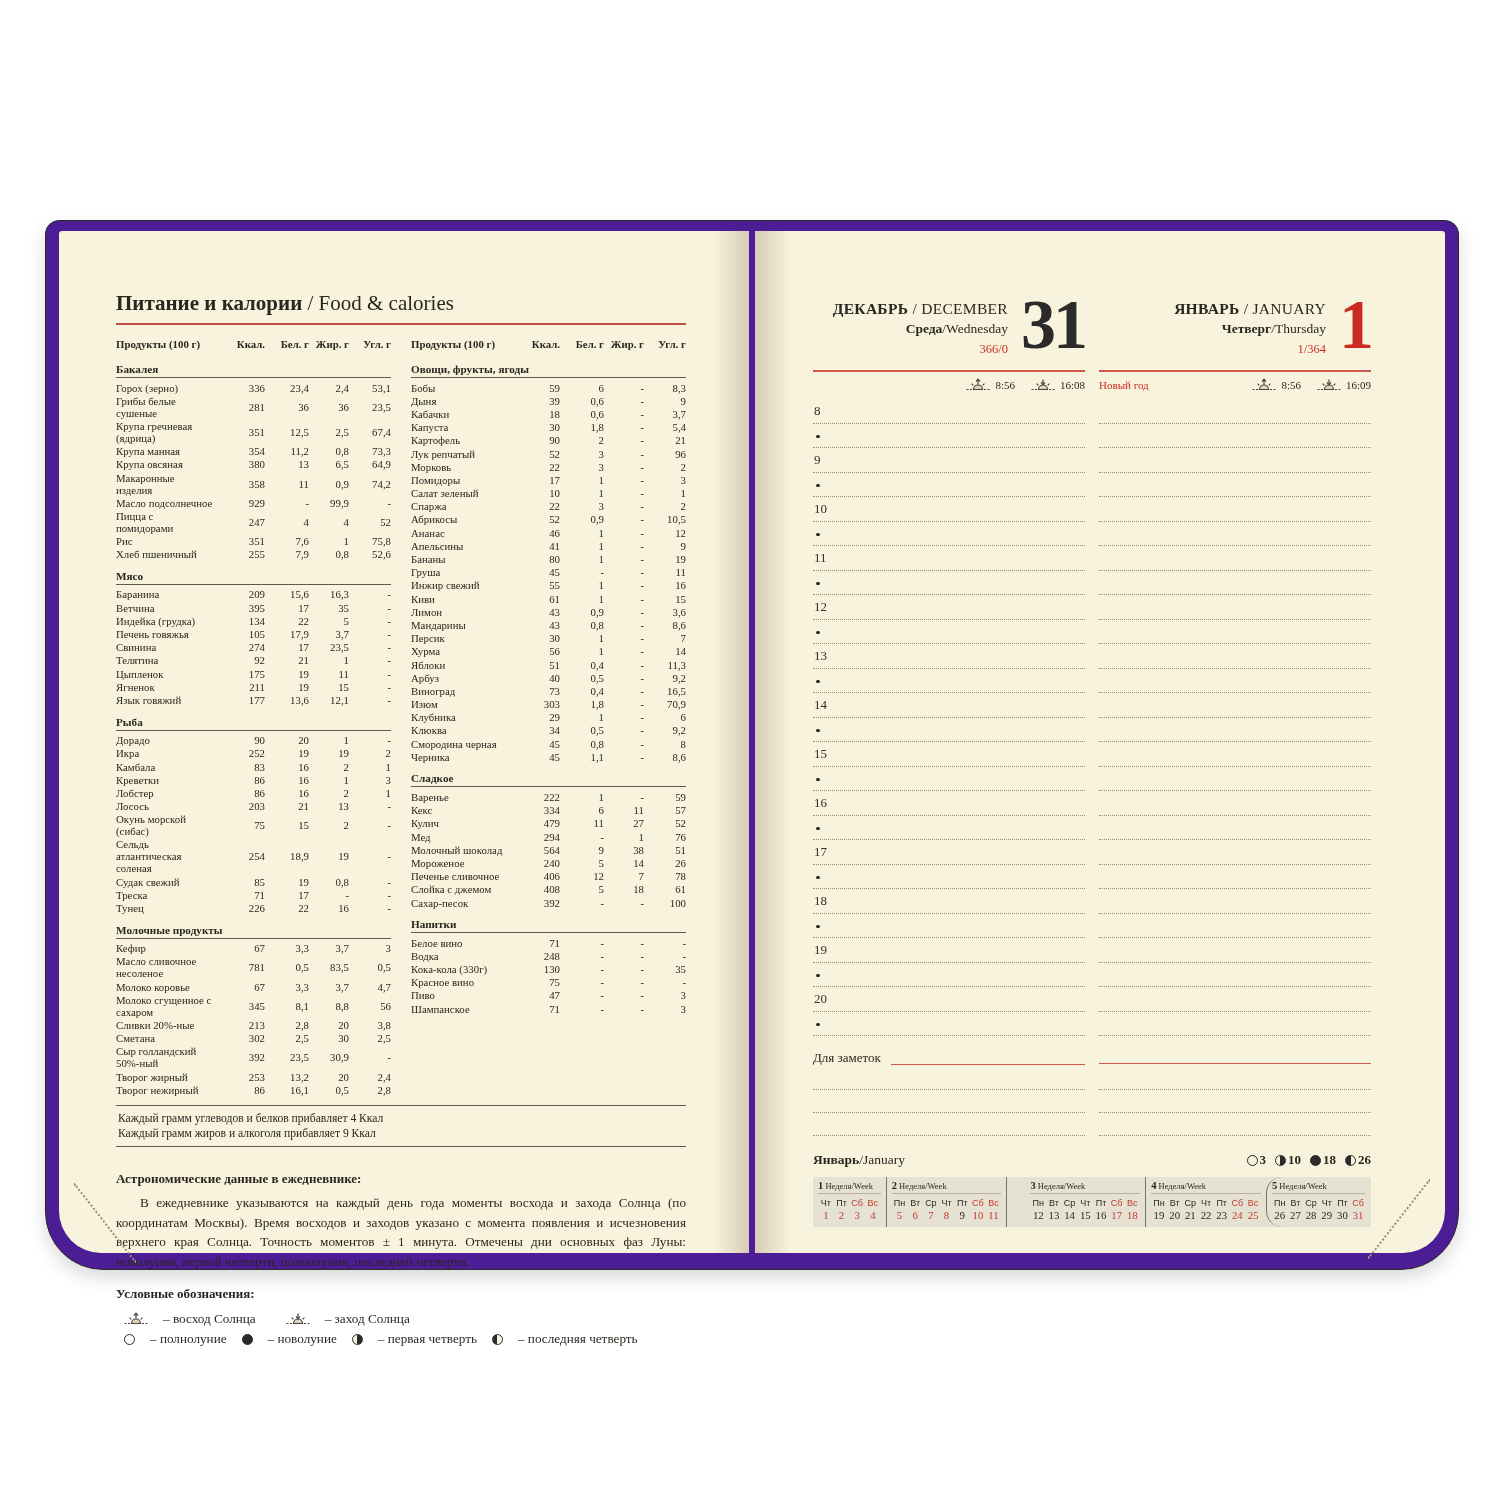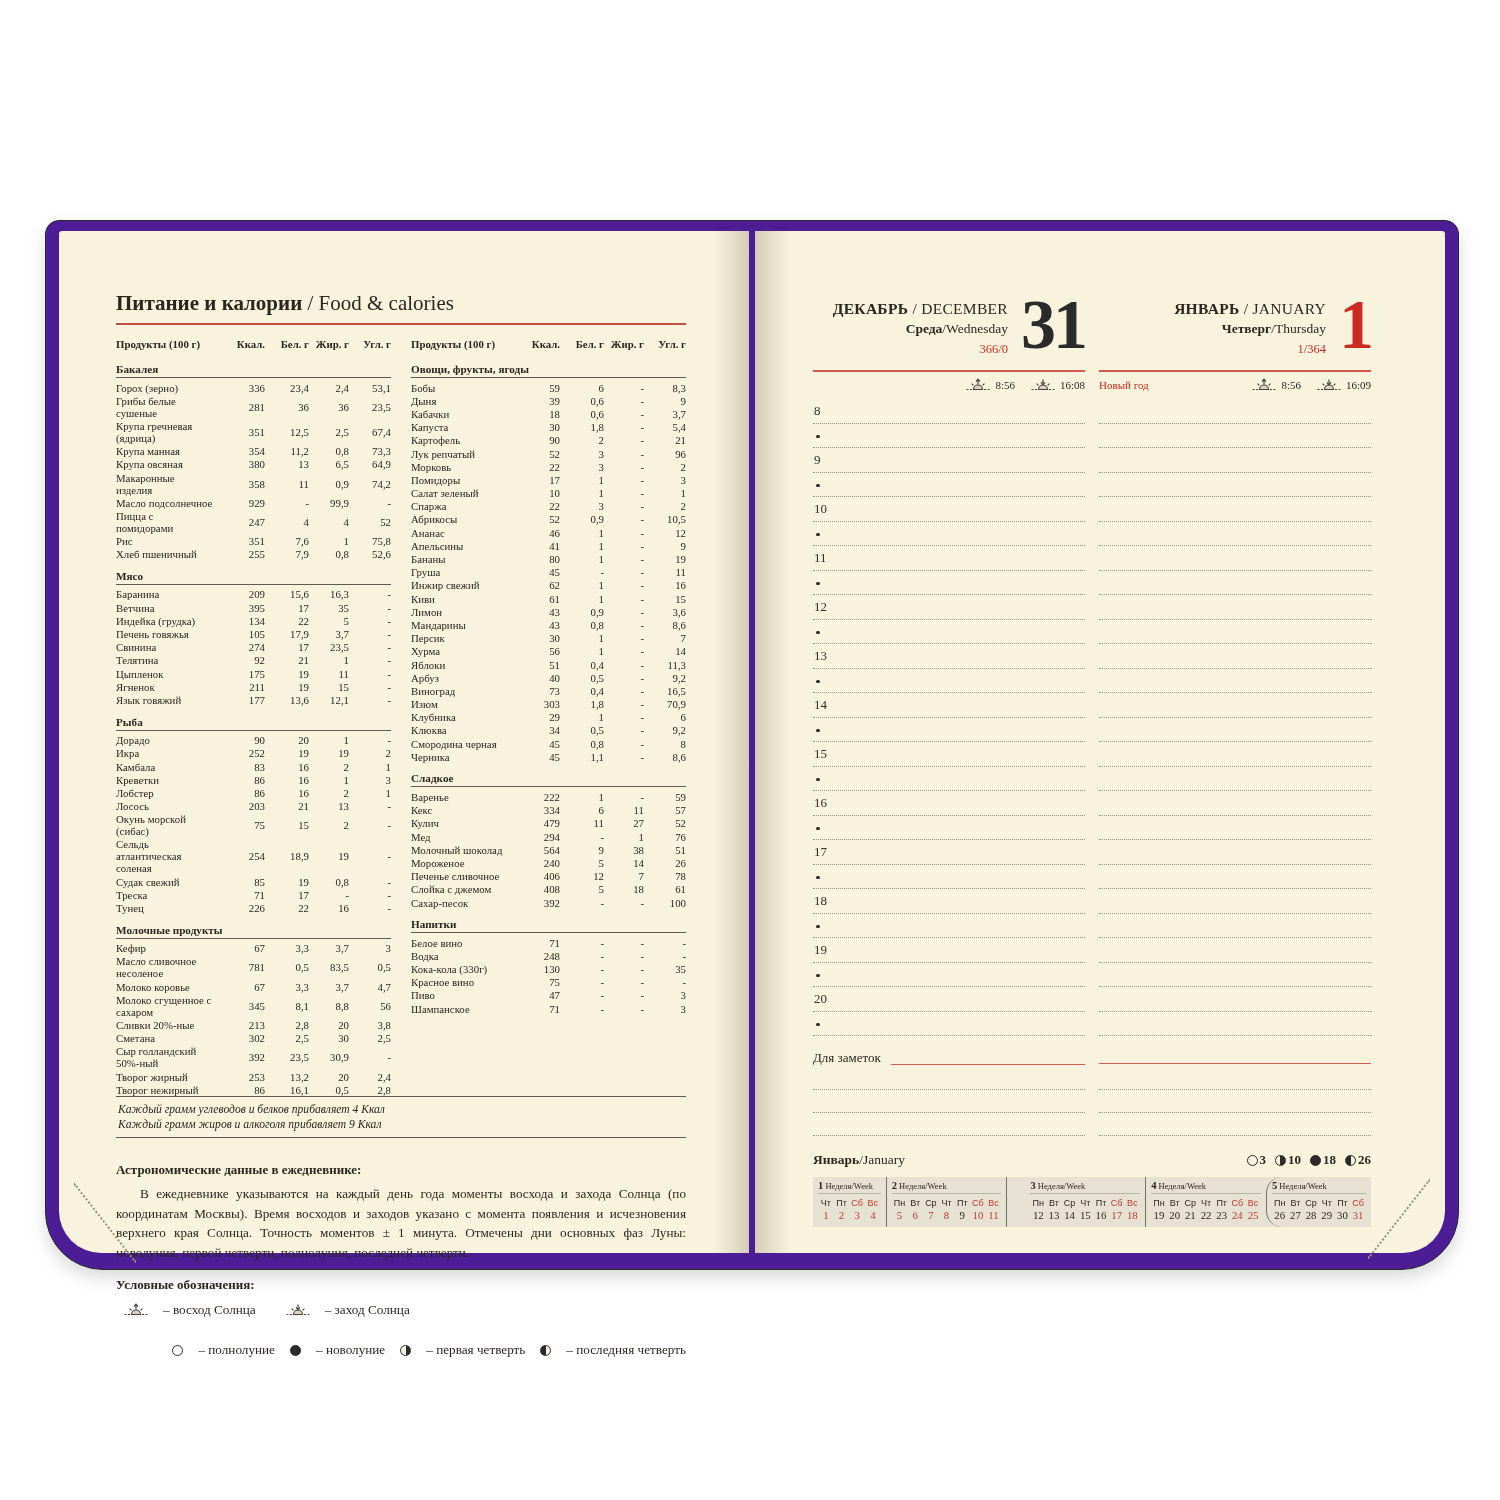--- a/index.html
+++ b/index.html
@@ -28,27 +28,27 @@
   .food-wrap{display:flex;gap:20px;margin-top:13px;}
   .food-col{flex:1;}
   .f-hdr{display:flex;font-weight:bold;font-size:10.8px;padding-bottom:4px;}
   .f-hdr .nm{flex:1;}
   .v1{width:48px;text-align:right;}.v2{width:44px;text-align:right;}
   .v3{width:40px;text-align:right;}.v4{width:42px;text-align:right;}
   .f-sec{margin-top:9px;}
   .f-sec-h{font-weight:bold;font-size:11.2px;border-bottom:1px solid #5f594f;padding-bottom:2px;margin-bottom:3px;}
   .frow{display:flex;align-items:center;font-size:10.8px;line-height:12px;padding:0.6px 0;}
   .frow .nm{flex:1;padding-right:4px;}
-  .footnote{border-top:1.3px solid #5f594f;border-bottom:1.3px solid #5f594f;
-            padding:5px 2px;font-style:italic;font-size:11.6px;line-height:15px;}
+  .footnote{margin-top:9px;border-top:1.3px solid #5f594f;border-bottom:1.3px solid #5f594f;
+            padding:5px 2px;font-size:11.6px;line-height:15px;}
   .astro-h{margin-top:24px;font-weight:bold;font-size:13px;}
   .astro-p{margin-top:6px;font-size:13.2px;line-height:19.5px;text-align:justify;text-indent:24px;}
   .legend-h{margin-top:15px;font-weight:bold;font-size:13px;}
   .legend-row{display:flex;gap:30px;margin-top:9px;font-size:13.2px;align-items:center;padding-left:8px;}
-  .legend-row.moons{gap:15px;margin-top:24px;justify-content:flex-end;}
+  .legend-row.moons{gap:15px;margin-top:4px;}
   .leg-item{display:flex;align-items:center;gap:15px;}
   .moon{display:inline-block;width:11px;height:11px;border-radius:50%;border:1.2px solid #2b2b2b;box-sizing:border-box;}
   .moon.new{background:#2b2b2b;}
   .moon.full{background:transparent;}
   .moon.first-quarter{background:linear-gradient(90deg,#f8f3dd 50%,#2b2b2b 50%);}
   .moon.last-quarter{background:linear-gradient(90deg,#2b2b2b 50%,#f8f3dd 50%);}
 
   
   .rp{position:absolute;left:58px;top:62px;width:558px;}
   .day-headers{display:flex;gap:14px;}
@@ -511,21 +511,21 @@
                   </div>
                   <div class="frow">
                     <span class="nm">Груша</span>
                     <span class="v1">45</span>
                     <span class="v2">-</span>
                     <span class="v3">-</span>
                     <span class="v4">11</span>
                   </div>
                   <div class="frow">
                     <span class="nm">Инжир свежий</span>
-                    <span class="v1">62</span>
+                    <span class="v1">55</span>
                     <span class="v2">1</span>
                     <span class="v3">-</span>
                     <span class="v4">16</span>
                   </div>
                   <div class="frow">
                     <span class="nm">Киви</span>
                     <span class="v1">61</span>
                     <span class="v2">1</span>
                     <span class="v3">-</span>
                     <span class="v4">15</span>

